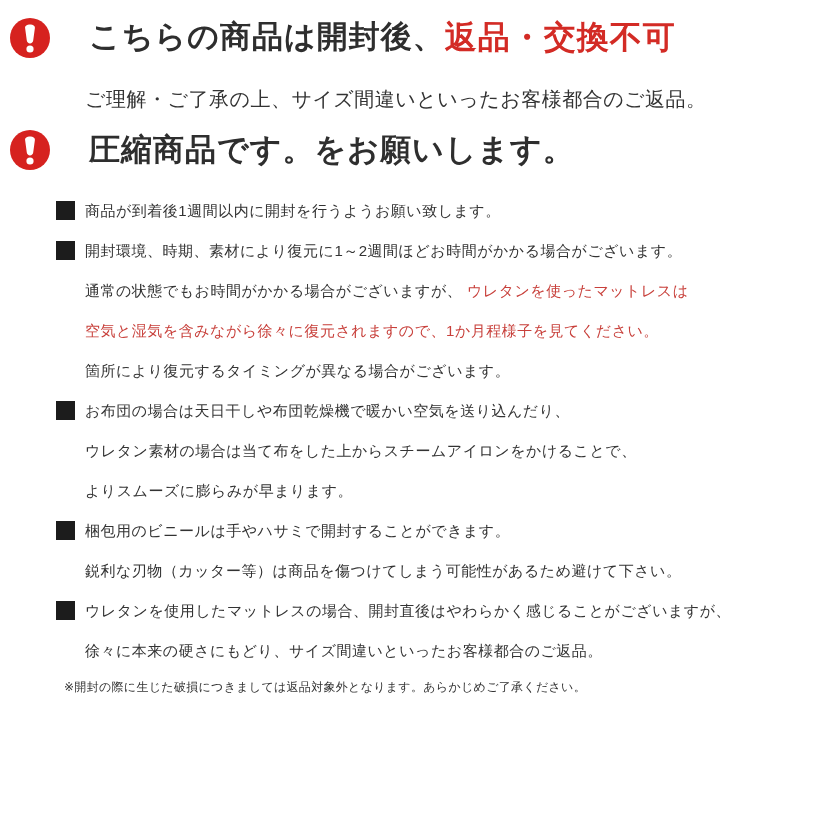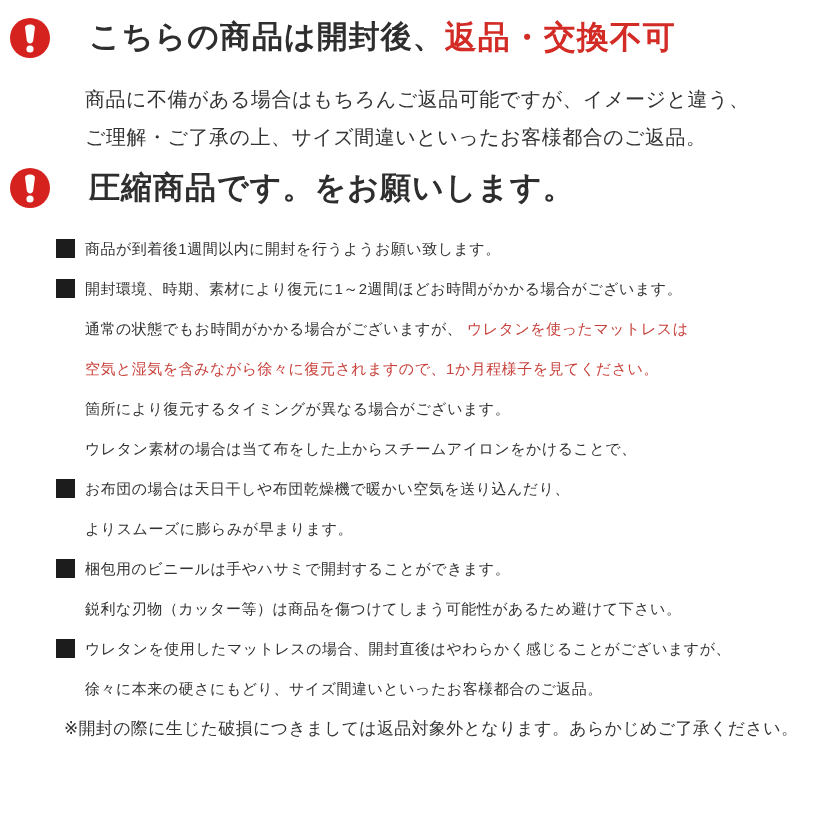--- a/index.html
+++ b/index.html
@@ -67,21 +67,21 @@
   }
   .note-row .bullet{
     position:absolute;
     left:56px;top:10px;
     width:19px;height:19px;
     background:#1c1c1c;
   }
   .note-row .red{color:var(--red-body,#c8403b);}
   .footnote{
     margin:8px 0 0 64px;
-    font-size:17px;
+    font-size:12px;
     color:#333;
     letter-spacing:0.3px;
     white-space:nowrap;
   }
 </style>
 </head>
 <body>
 
 <div class="page" style="--red-heading: #d32b25; --red-body: #c8403b; --text: #333333;">
 
@@ -93,21 +93,20 @@
           <path fill="#ffffff" d="M20 6.5c2.9 0 5.2 1.3 4.9 3.4l-1.7 12.6c-.25 1.8-1.5 2.9-3.2 2.9s-2.95-1.1-3.2-2.9l-1.7-12.6C14.8 7.8 17.1 6.5 20 6.5z"></path>
           <circle cx="20" cy="31" r="3.6" fill="#ffffff"></circle>
         </svg>
       </span>
       <h1 class="heading">
         <span class="h-black">こちらの商品は開封後、</span>
         <span class="h-red">返品・交換不可</span>
       </h1>
     </div>
     <div class="body-lines">
-        <p>商品に不備がある場合はもちろんご返品可能ですが、イメージと違う、</p>
         <p>ご理解・ご了承の上、サイズ間違いといったお客様都合のご返品。</p>
       </div>
   </section>
 
   <section class="section2">
     <div class="heading-row">
       <span class="warn-icon">
         <svg viewBox="0 0 40 40" width="40" height="40" aria-hidden="true">
           <circle cx="20" cy="20" r="20" class="icon-circle" fill="#d6221f"></circle>
           <path fill="#ffffff" d="M20 6.5c2.9 0 5.2 1.3 4.9 3.4l-1.7 12.6c-.25 1.8-1.5 2.9-3.2 2.9s-2.95-1.1-3.2-2.9l-1.7-12.6C14.8 7.8 17.1 6.5 20 6.5z"></path>
@@ -118,22 +117,22 @@
         <span class="h-black">圧縮商品です。</span>
         <span class="h-black">をお願いします。</span>
       </h1>
     </div>
     <div class="notes-list">
         <div class="note-row"><span class="bullet" style="background: rgb(28, 28, 28);"></span><span>商品が到着後1週間以内に開封を行うようお願い致します。</span></div>
         <div class="note-row"><span class="bullet" style="background: rgb(28, 28, 28);"></span><span>開封環境、時期、素材により復元に1～2週間ほどお時間がかかる場合がございます。</span></div>
         <div class="note-row"><span>通常の状態でもお時間がかかる場合がございますが、 </span><span class="red">ウレタンを使ったマットレスは</span></div>
         <div class="note-row"><span class="red">空気と湿気を含みながら徐々に復元されますので、1か月程様子を見てください。</span></div>
         <div class="note-row"><span>箇所により復元するタイミングが異なる場合がございます。</span></div>
+        <div class="note-row"><span class="bullet" style="background: rgb(28, 28, 28);"></span><span>お布団の場合は天日干しや布団乾燥機で暖かい空気を送り込んだり、</span></div>
         <div class="note-row"><span>ウレタン素材の場合は当て布をした上からスチームアイロンをかけることで、</span></div>
-        <div class="note-row"><span class="bullet" style="background: rgb(28, 28, 28);"></span><span>お布団の場合は天日干しや布団乾燥機で暖かい空気を送り込んだり、</span></div>
         <div class="note-row"><span>よりスムーズに膨らみが早まります。</span></div>
         <div class="note-row"><span class="bullet" style="background: rgb(28, 28, 28);"></span><span>梱包用のビニールは手やハサミで開封することができます。</span></div>
         <div class="note-row"><span>鋭利な刃物（カッター等）は商品を傷つけてしまう可能性があるため避けて下さい。</span></div>
         <div class="note-row"><span class="bullet" style="background: rgb(28, 28, 28);"></span><span>ウレタンを使用したマットレスの場合、開封直後はやわらかく感じることがございますが、</span></div>
         <div class="note-row"><span>徐々に本来の硬さにもどり、サイズ間違いといったお客様都合のご返品。</span></div>
       </div>
   </section>
 
   <p class="footnote">※開封の際に生じた破損につきましては返品対象外となります。あらかじめご了承ください。</p>
 

